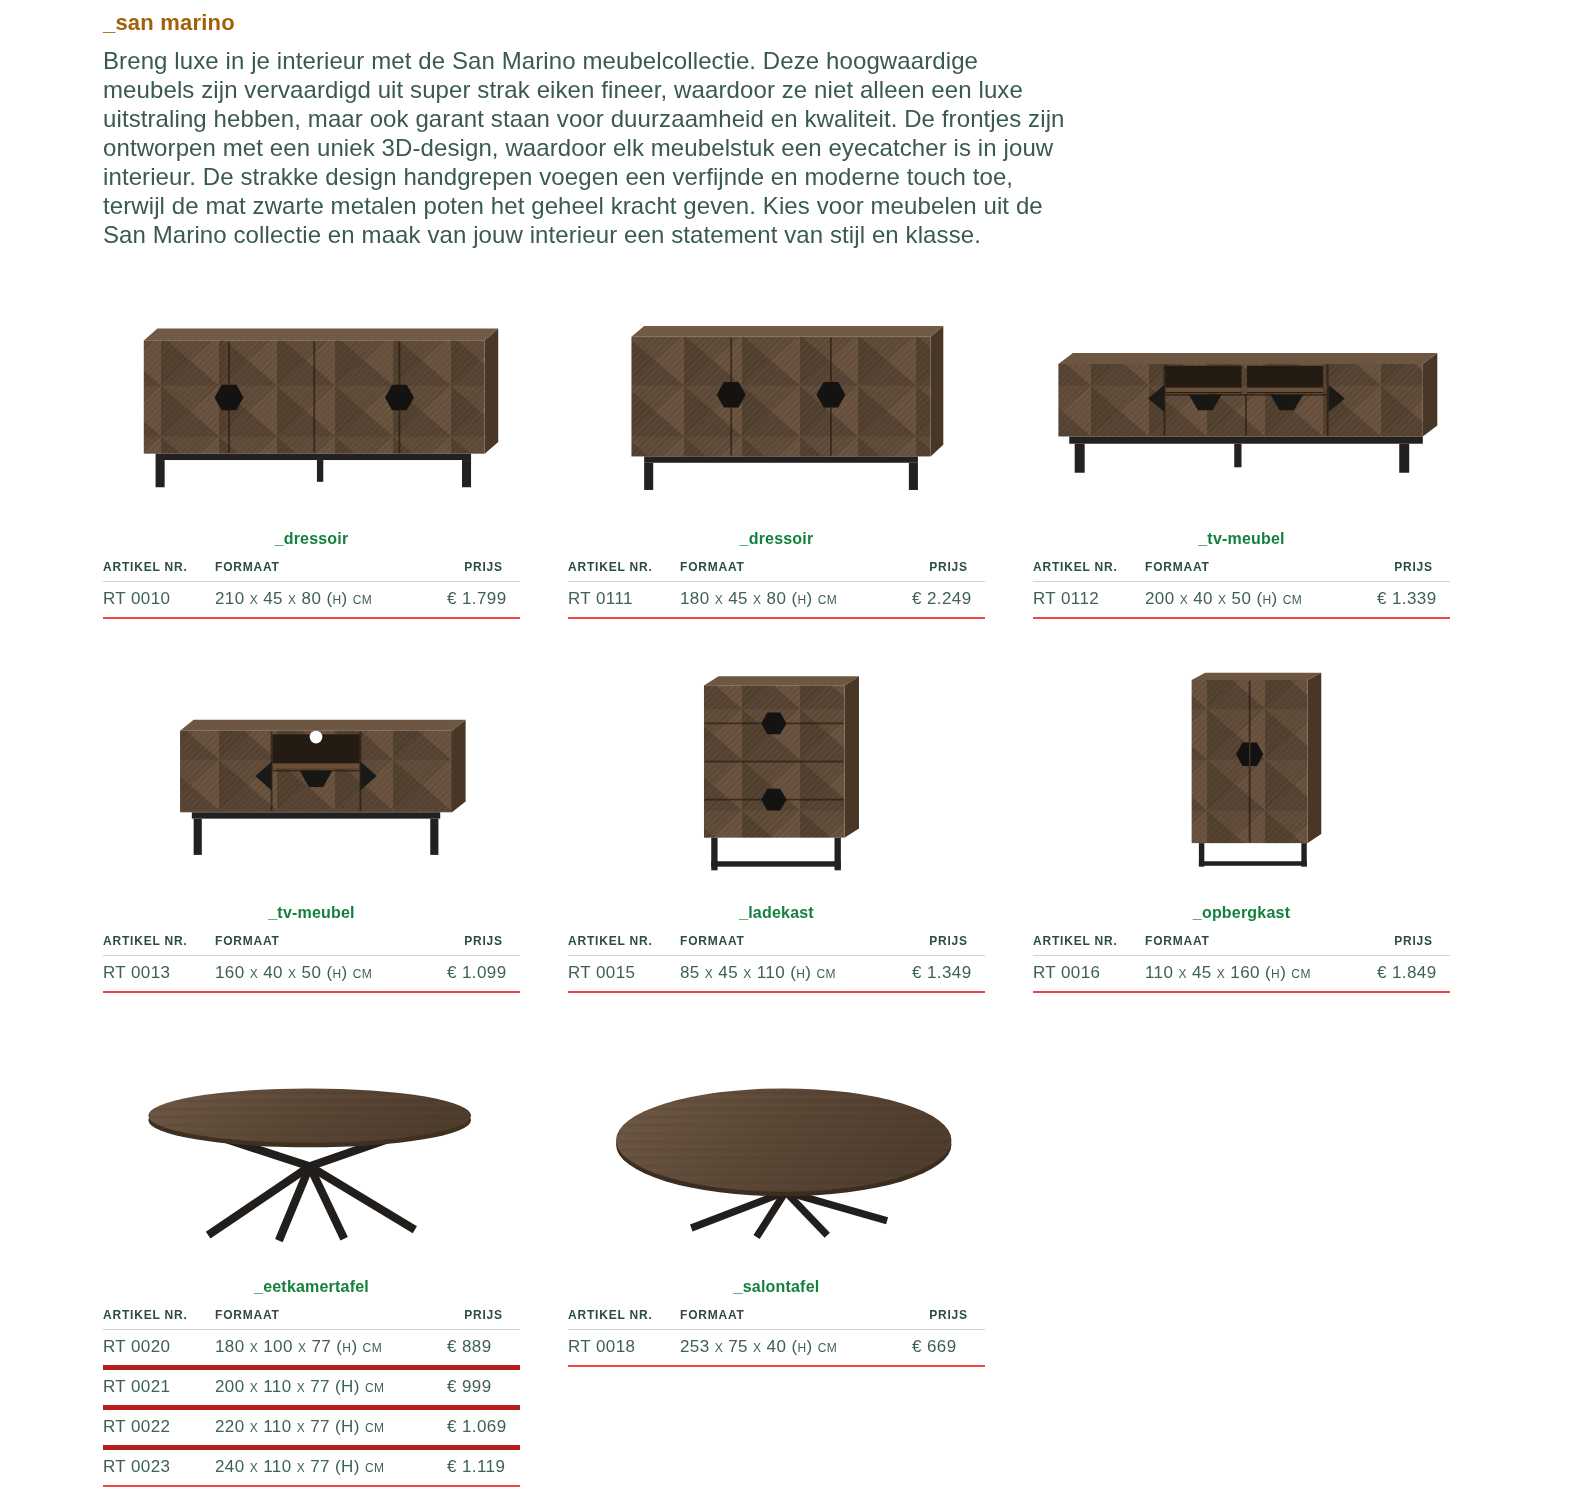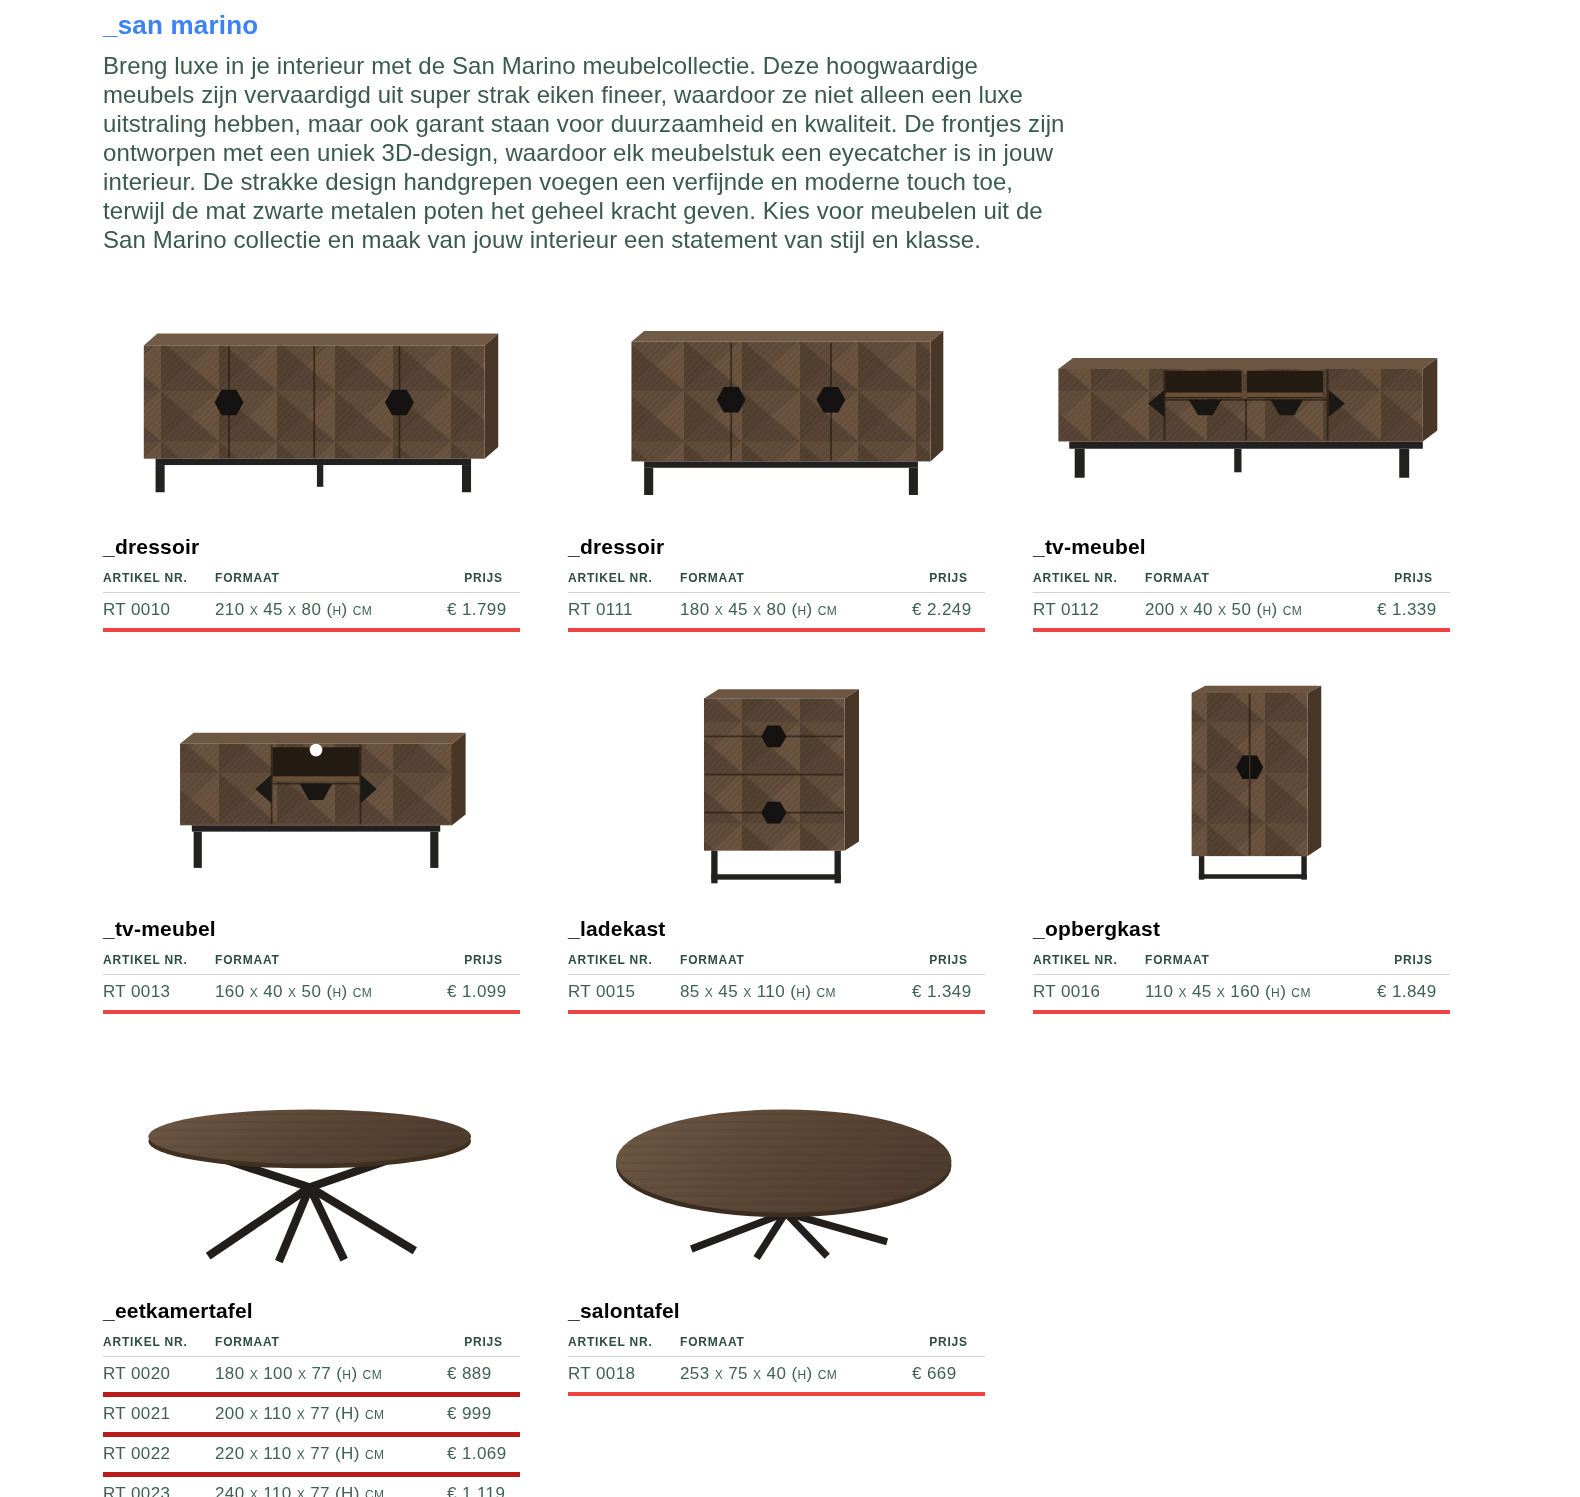--- a/index.html
+++ b/index.html
@@ -1,37 +1,37 @@
 <!DOCTYPE html>
 <html><head>
 <meta charset="utf-8">
 <style>
   * { box-sizing: border-box; }
   body { margin:0; background:#ffffff; font-family:"Liberation Sans", sans-serif; }
   .page { width:1580px; height:1497px; overflow:hidden; padding:10px 50px 10px 103px; }
 
   
-  .intro h1 { margin:0 0 10px 0; font-size:26px; font-weight:700; color:#3b82f6; letter-spacing:0.2px; }
+  .intro h1 { margin:0 0 10px 0; font-size:22px; font-weight:700; color:#a16207; letter-spacing:0.2px; }
   .intro p { margin:0; max-width:972px; font-size:24px; line-height:29px; color:#3a5a4c; letter-spacing:0.1px; }
 
   
   .grid { margin-top:26px; display:grid; grid-template-columns:repeat(3,417px); column-gap:48px; row-gap:30px; }
   .card { width:417px; }
   .imgbox { height:245px; display:flex; align-items:flex-end; justify-content:center; }
   .imgbox svg { width:100%; height:100%; }
-  .card h2 { margin:10px 0 12px 0; font-size:21px; font-weight:700; color:#000000; letter-spacing:0.2px; }
+  .card h2 { margin:10px 0 12px 0; font-size:16px; font-weight:700; color:#15803d; letter-spacing:0.2px;text-align:center; }
 
   table.spec { width:100%; border-collapse:collapse; table-layout:fixed; }
   table.spec th { text-align:left; font-size:12px; font-weight:700; letter-spacing:0.8px; color:#2c4c3f;
                   padding:0 0 7px 0; border-bottom:1px solid #cfd4d0; }
   table.spec th.c1 { width:112px;margin-top:20px; }
   table.spec th.c3 { width:73px;text-align:center; }
   table.spec td { font-size:17px; color:#3f6151; letter-spacing:0.4px; padding:7px 0 8px 0;
                   border-bottom:5px solid #b91c1c; white-space:nowrap; }
-  table.spec tbody tr:last-child td { border-bottom:4px solid #ef4444; }
+  table.spec tbody tr:last-child td { border-bottom:2px solid #ef4444; }
   td.dim, td.nr { font-variant:small-caps; }
   .hiddefs { position:absolute; width:0; height:0; }
 </style>
 </head>
 <body>
 
 <svg class="hiddefs" aria-hidden="true">
   <defs>
     <pattern id="veneer" width="64" height="56" patternUnits="userSpaceOnUse">
       <rect width="64" height="56" fill="#5d4836"></rect>

